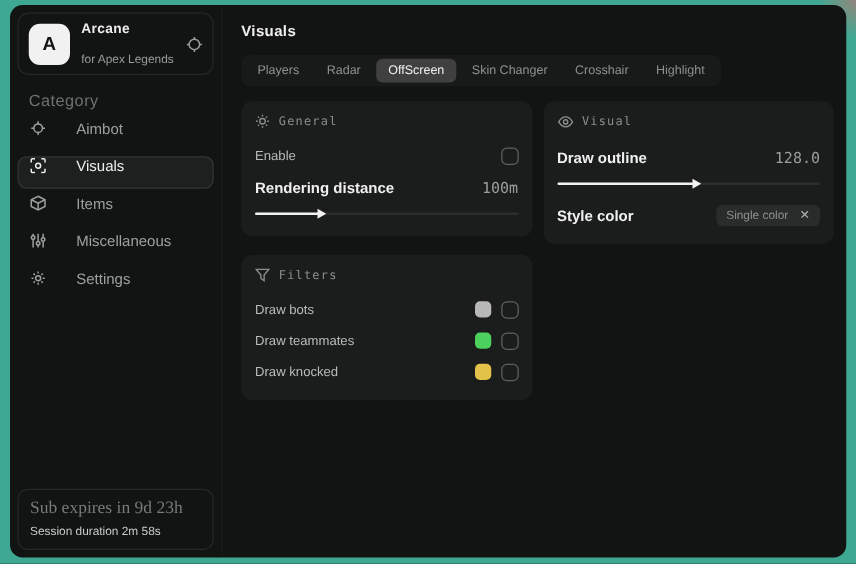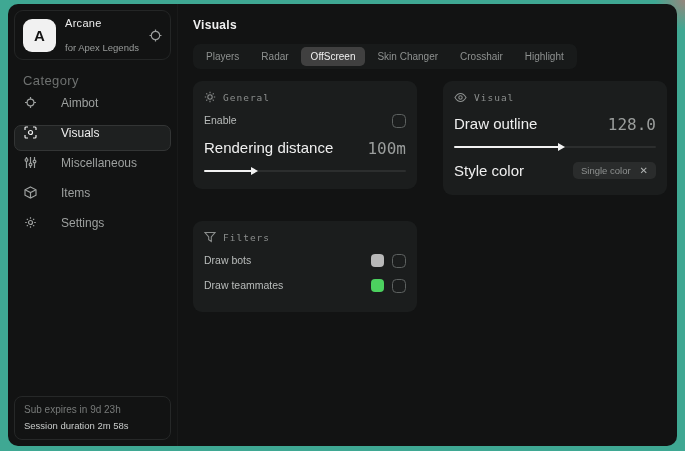--- a/index.html
+++ b/index.html
@@ -18,59 +18,59 @@
   .sidebar { width:170px; flex:0 0 170px; padding:6px; display:flex; flex-direction:column; border-right:1px solid rgba(255,255,255,.03); }
   .brand-card {
     border:1px solid #242626; border-radius:9px; padding:6px 8px;
     display:flex; align-items:center; gap:9px;
   }
   .logo {
     width:33px; height:33px; background:#f1f1f1; border-radius:9px;
     display:grid; place-items:center; color:#141414; font-weight:bold; font-size:15px;
   }
   .brand-text { flex:1; min-width:0; }
-  .brand-name { color:#ececec; font-size:11px; font-weight:normal; letter-spacing:.3px; }
+  .brand-name { color:#ececec; font-size:11px; font-weight:bold; letter-spacing:.3px; }
   .brand-sub { color:#999c9b; font-size:9.5px; margin-top:13px; }
   .brand-icon { color:#9b9e9d; display:flex; }
   .category-label { margin:13px 0 7px 9px; font-size:13px; color:#6e7170; letter-spacing:.4px; }
   .nav { display:flex; flex-direction:column; gap:4px; }
   .nav-item {
     height:26px; padding:0 9px; display:flex; align-items:flex-start; gap:24px;
     border-radius:7px; color:#9da09f; font-size:12px; border:1px solid transparent; cursor:pointer;
   }
   .nav-item .nicon { display:flex; color:inherit; }
   .nav-item.selected { background:#1e2020; border-color:#333535; color:#ededed; }
   .sidebar-footer {
     margin-top:auto; border:1px solid #262828; border-radius:8px; padding:7px 9px 8px;
   }
-  .sub-line { font-family:Liberation Sans, sans-serif; font-size:10px; color:#777a79; }
+  .sub-line { font-family:Liberation Serif, serif; font-size:14px; color:#777a79; }
   .session-line { font-size:9.5px; color:#c9cccb; margin-top:5px; }
   
   .main { flex:1; padding:14px 10px 12px 15px; display:flex; flex-direction:column; }
   .page-title { font-size:12px; font-weight:bold; color:#f0f0f0; letter-spacing:.3px; }
   .tabbar {
     margin-top:12px; display:inline-flex; align-self:flex-start;
     background:#181a1a; border-radius:7px; padding:3px; gap:2px;
   }
   .tab {
     padding:4px 10px; font-size:10px; color:#8e9190; border-radius:5px; cursor:pointer; white-space:nowrap;
   }
   .tab.selected { background:#404040; color:#f0f0f0; }
-  .panels { margin-top:12px; display:grid; grid-template-columns:1fr 1fr; gap:26px; align-items:start; }
+  .panels { margin-top:12px; display:grid; grid-template-columns:1fr 1fr; gap:9px; align-items:start; }
   .panel { background:#1b1d1d; border-radius:9px; padding:10px 11px 12px; }
   .panel-head {
     display:flex; align-items:center; gap:7px; color:#8b8e8d;
     font-family:"DejaVu Sans Mono", monospace; font-size:9.5px; letter-spacing:1px; margin-bottom:11px;
   }
   .panel-head .picon { display:flex; }
-  .row { display:flex; align-items:flex-start; min-height:21px; margin-top:2px; }
+  .row { display:flex; align-items:center; min-height:21px; margin-top:2px; }
   .row + .row { margin-top:4px; }
   .lbl { font-size:10.5px; color:#b9bcbb; }
-  .lbl.strong { color:#efefef; font-weight:normal; font-size:15px; }
-  .val { margin-left:auto; font-family:"DejaVu Sans Mono", monospace; font-size:16px; color:#9a9d9c; }
+  .lbl.strong { color:#efefef; font-weight:bold; font-size:12px; }
+  .val { margin-left:auto; font-family:"DejaVu Sans Mono", monospace; font-size:12px; color:#9a9d9c; }
   .checkbox {
     width:14px; height:14px; border:1.5px solid #5d6160; border-radius:4.5px;
     margin-left:auto; flex:0 0 auto; cursor:pointer; background:transparent;
   }
   .swatch { width:13px; height:13px; border-radius:4px; margin-left:auto; margin-right:8px; flex:0 0 auto; }
   .swatch + .checkbox { margin-left:0; }
   .slider { position:relative; height:12px; margin-top:5px; cursor:pointer; }
   .slider .track { position:absolute; left:0; right:0; top:5px; height:2px; background:#2c2e2e; border-radius:2px; }
   .slider .fill { position:absolute; left:0; top:5px; height:2px; background:#f2f2f2; border-radius:2px; }
   .slider .thumb {
@@ -130,39 +130,39 @@
               <path d="M12 9 v2 a1 1 0 0 1 -1 1 H9"></path>
               <path d="M4 12 H2 a1 1 0 0 1 -1-1 V9"></path>
               <circle cx="6.5" cy="6.5" r="2"></circle>
           </svg>
         </span>
         <span>Visuals</span>
       </div>
       <div class="nav-item">
         <span class="nicon">
           <svg width="13" height="13" viewBox="0 0 13 13" fill="none" stroke="currentColor" stroke-width="1.2">
+            <path d="M6.5 1 L12 3.8 V9.2 L6.5 12 L1 9.2 V3.8 Z"></path>
+              <path d="M1 3.8 L6.5 6.6 L12 3.8"></path>
+              <line x1="6.5" y1="6.6" x2="6.5" y2="12"></line>
+          </svg>
+        </span>
+        <span>Items</span>
+      </div>
+      <div class="nav-item">
+        <span class="nicon">
+          <svg width="13" height="13" viewBox="0 0 13 13" fill="none" stroke="currentColor" stroke-width="1.2">
             <line x1="2.5" y1="1" x2="2.5" y2="12"></line>
               <line x1="6.5" y1="1" x2="6.5" y2="12"></line>
               <line x1="10.5" y1="1" x2="10.5" y2="12"></line>
               <circle cx="2.5" cy="4" r="1.4" fill="#121313"></circle>
               <circle cx="6.5" cy="8.5" r="1.4" fill="#121313"></circle>
               <circle cx="10.5" cy="5.5" r="1.4" fill="#121313"></circle>
           </svg>
         </span>
         <span>Miscellaneous</span>
-      </div>
-      <div class="nav-item">
-        <span class="nicon">
-          <svg width="13" height="13" viewBox="0 0 13 13" fill="none" stroke="currentColor" stroke-width="1.2">
-            <path d="M6.5 1 L12 3.8 V9.2 L6.5 12 L1 9.2 V3.8 Z"></path>
-              <path d="M1 3.8 L6.5 6.6 L12 3.8"></path>
-              <line x1="6.5" y1="6.6" x2="6.5" y2="12"></line>
-          </svg>
-        </span>
-        <span>Items</span>
       </div>
       <div class="nav-item">
         <span class="nicon">
           <svg width="13" height="13" viewBox="0 0 13 13" fill="none" stroke="currentColor" stroke-width="1.2">
             <circle cx="6.5" cy="6.5" r="2"></circle>
               <path d="M6.5 1.2 v1.6 M6.5 10.2 v1.6 M1.2 6.5 h1.6 M10.2 6.5 h1.6 M2.8 2.8 l1.1 1.1 M9.1 9.1 l1.1 1.1 M10.2 2.8 L9.1 3.9 M3.9 9.1 L2.8 10.2"></path>
           </svg>
         </span>
         <span>Settings</span>
       </div>
@@ -255,17 +255,22 @@
         <div class="row">
           <span class="lbl">Draw bots</span>
           <span class="swatch" style="background: rgb(184, 184, 184);"></span>
           <span class="checkbox"></span>
         </div>
         <div class="row">
           <span class="lbl">Draw teammates</span>
           <span class="swatch" style="background: rgb(76, 209, 95);"></span>
           <span class="checkbox"></span>
         </div>
+        <div class="row">
+          <span class="lbl">Draw knocked</span>
+          <span class="swatch" style="background: rgb(227, 194, 74);"></span>
+          <span class="checkbox"></span>
+        </div>
       </div>
 
     </div>
   </div>
 </div>
 
 </body></html>

